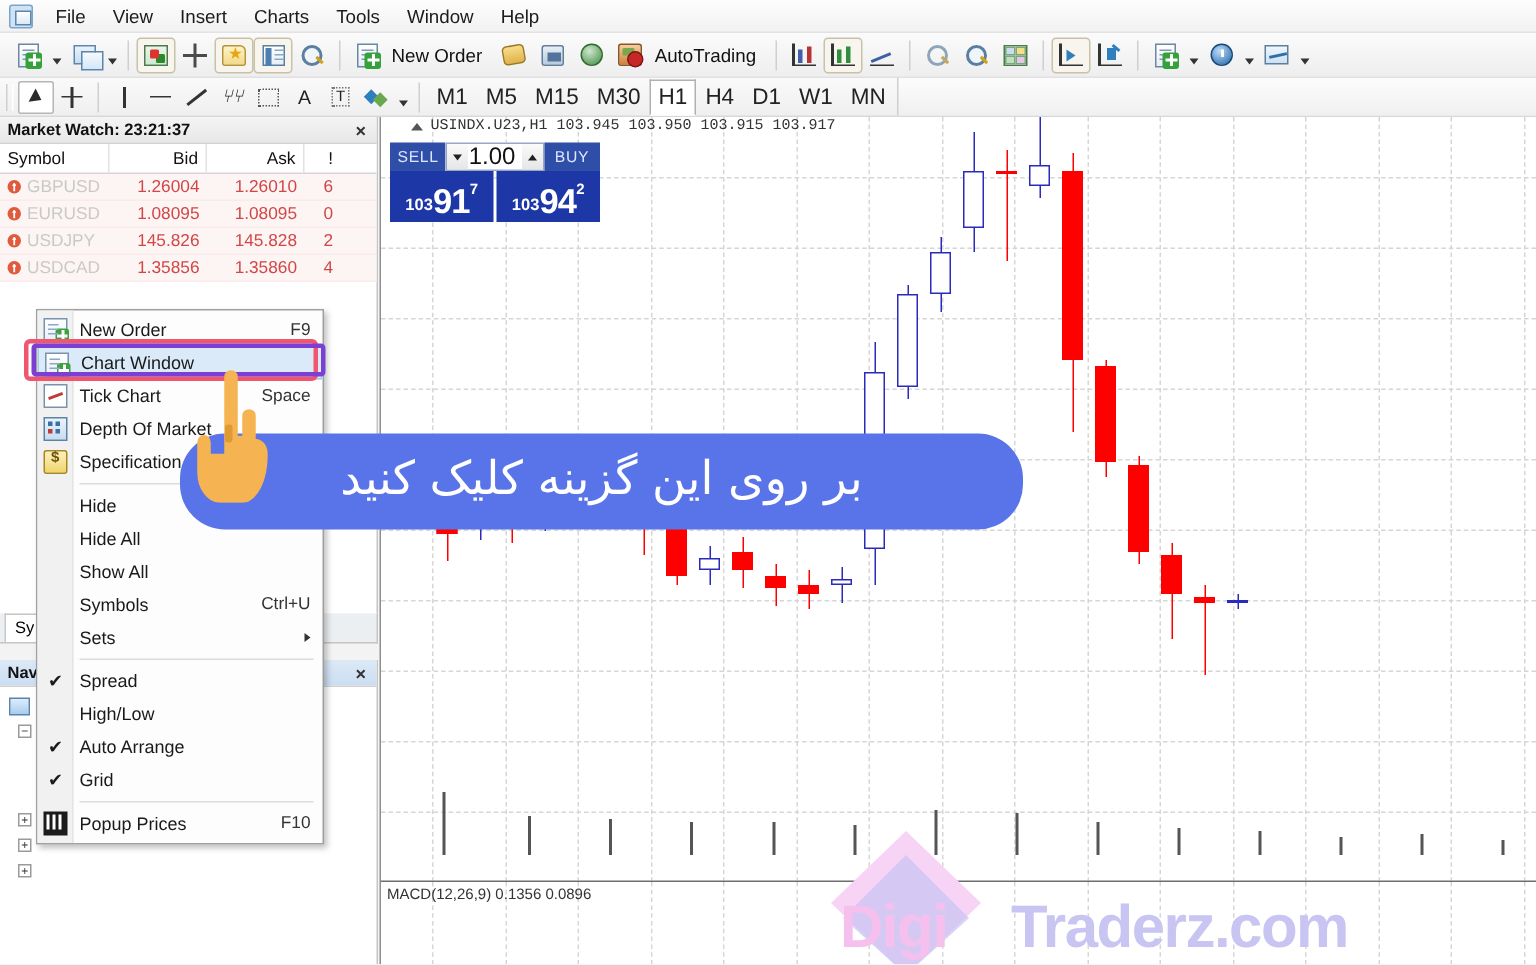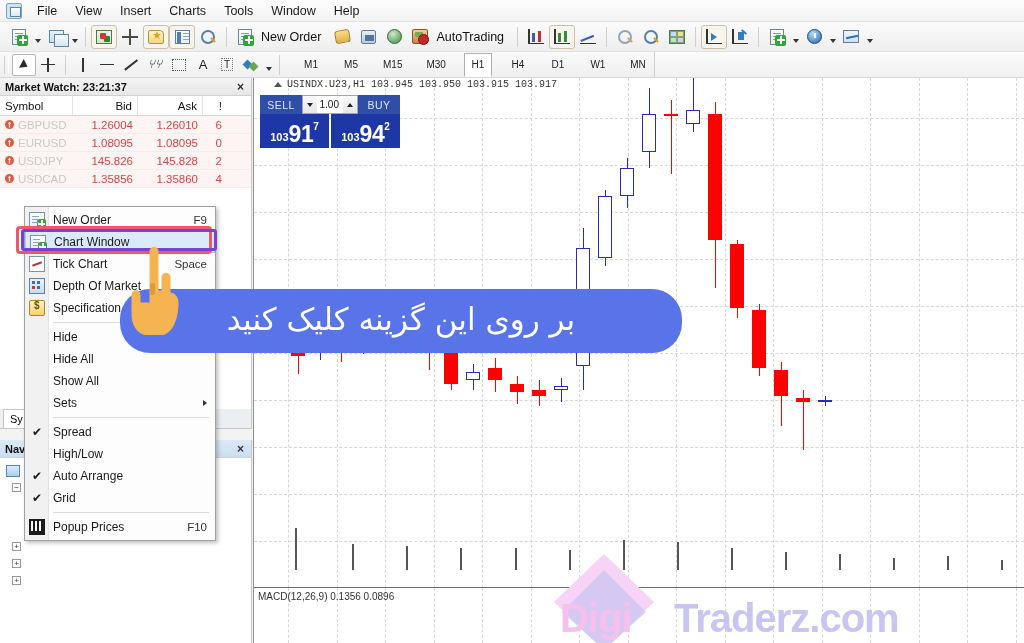--- a/index.html
+++ b/index.html
@@ -130,21 +130,21 @@
   .toolbar2 {
     position:absolute; top:52px;left:0;width:1024px;height:26px;
     background:linear-gradient(#fafafa,#efefef);
     border-bottom:1px solid #d8d8d8;
     display:flex;align-items:center;padding-left:4px;
   }
   .grip{width:5px;height:18px;border-left:1px solid #cfcfcf;border-right:1px solid #fff;margin-right:3px;}
   .t2btn{width:24px;height:22px;display:flex;align-items:center;justify-content:center;border:1px solid transparent;border-radius:2px;}
   .t2btn.sel{border:1px solid #b6b6b6;background:#fff;}
   .tfbtn{min-width:28px;height:24px;display:flex;align-items:center;justify-content:center;
-         font-size:10px;color:#222;padding:0 5px;border:1px solid transparent;margin-left:12px;}
+         font-size:15px;color:#222;padding:0 5px;border:1px solid transparent;}
   .tfbtn.active{border:1px solid #b0b0b0;border-bottom-color:#fff;background:#fff;}
   .tf-rest{flex:1;height:25px;border-left:1px solid #cfcfcf;margin-left:2px;background:linear-gradient(#fcfcfc,#f0f0f0);}
 
   .cur-arrow{width:0;height:0;border-left:7px solid #2b2b2b;border-top:5px solid transparent;border-bottom:5px solid transparent;transform:rotate(28deg);}
   .cross{width:14px;height:14px;position:relative;}
   .cross::before{content:"";position:absolute;left:6px;top:0;width:1.5px;height:14px;background:#333;}
   .cross::after{content:"";position:absolute;left:0;top:6px;width:14px;height:1.5px;background:#333;}
   .vline{width:1.5px;height:14px;background:#333;}
   .hline{width:14px;height:1.5px;background:#333;}
   .dline{width:16px;height:1.5px;background:#333;transform:rotate(-38deg);}
@@ -216,21 +216,21 @@
   .gh{position:absolute;left:0;right:0;height:0;border-top:1px dashed #d6d6d6;}
 
   
   .octp{position:absolute;left:6px;top:17px;width:140px;height:53px;z-index:8;font-family:"Liberation Sans",sans-serif;}
   .octp-top{display:flex;height:19px;}
   .oc-sell,.oc-buy{width:42px;background:#2e4ea8;color:#dfe6fb;font-size:10.5px;display:flex;align-items:center;justify-content:center;letter-spacing:.4px;}
   .oc-vol{flex:1;display:flex;align-items:center;background:#fff;border:1px solid #9aa6c4;}
   .oc-vol .dn,.oc-vol .up{width:14px;height:100%;display:flex;align-items:center;justify-content:center;background:linear-gradient(#fafafa,#e6e6e6);}
   .oc-vol .dn i{border-left:3px solid transparent;border-right:3px solid transparent;border-top:4px solid #222;}
   .oc-vol .up i{border-left:3px solid transparent;border-right:3px solid transparent;border-bottom:4px solid #222;}
-  .oc-vol .val{flex:1;text-align:right;padding-right:4px;font-size:10px;color:#111;}
+  .oc-vol .val{flex:1;text-align:right;padding-right:4px;font-size:16px;color:#111;}
   .octp-bot{display:flex;height:34px;gap:2px;}
   .oc-price{flex:1;background:#1e37a6;color:#fff;display:flex;align-items:flex-end;justify-content:center;padding-bottom:2px;}
   .oc-price .small{font-size:11px;font-weight:bold;padding-bottom:3px;margin-top:31px;}
   .oc-price .big{font-size:23px;font-weight:bold;line-height:23px;letter-spacing:-.5px;}
   .oc-price .sup{font-size:10px;font-weight:bold;vertical-align:top;padding-bottom:14px;}
 
   
   .candle{position:absolute;}
   .wick{position:absolute;width:1px;}
   .body{position:absolute;}
@@ -811,20 +811,24 @@
         <div class="mitem">
           <span class="lbl">Hide</span>
         </div>
         <div class="mitem">
           <span class="lbl">Hide All</span>
         </div>
         <div class="mitem">
           <span class="lbl">Show All</span>
         </div>
         <div class="mitem">
+          <span class="lbl">Symbols</span>
+          <span class="acc">Ctrl+U</span>
+        </div>
+        <div class="mitem">
           <span class="lbl">Sets</span>
           <span class="arrow"></span>
         </div>
         <div class="msep"></div>
         <div class="mitem">
           <span class="chk">✔</span>
           <span class="lbl">Spread</span>
         </div>
         <div class="mitem">
           <span class="lbl">High/Low</span>

